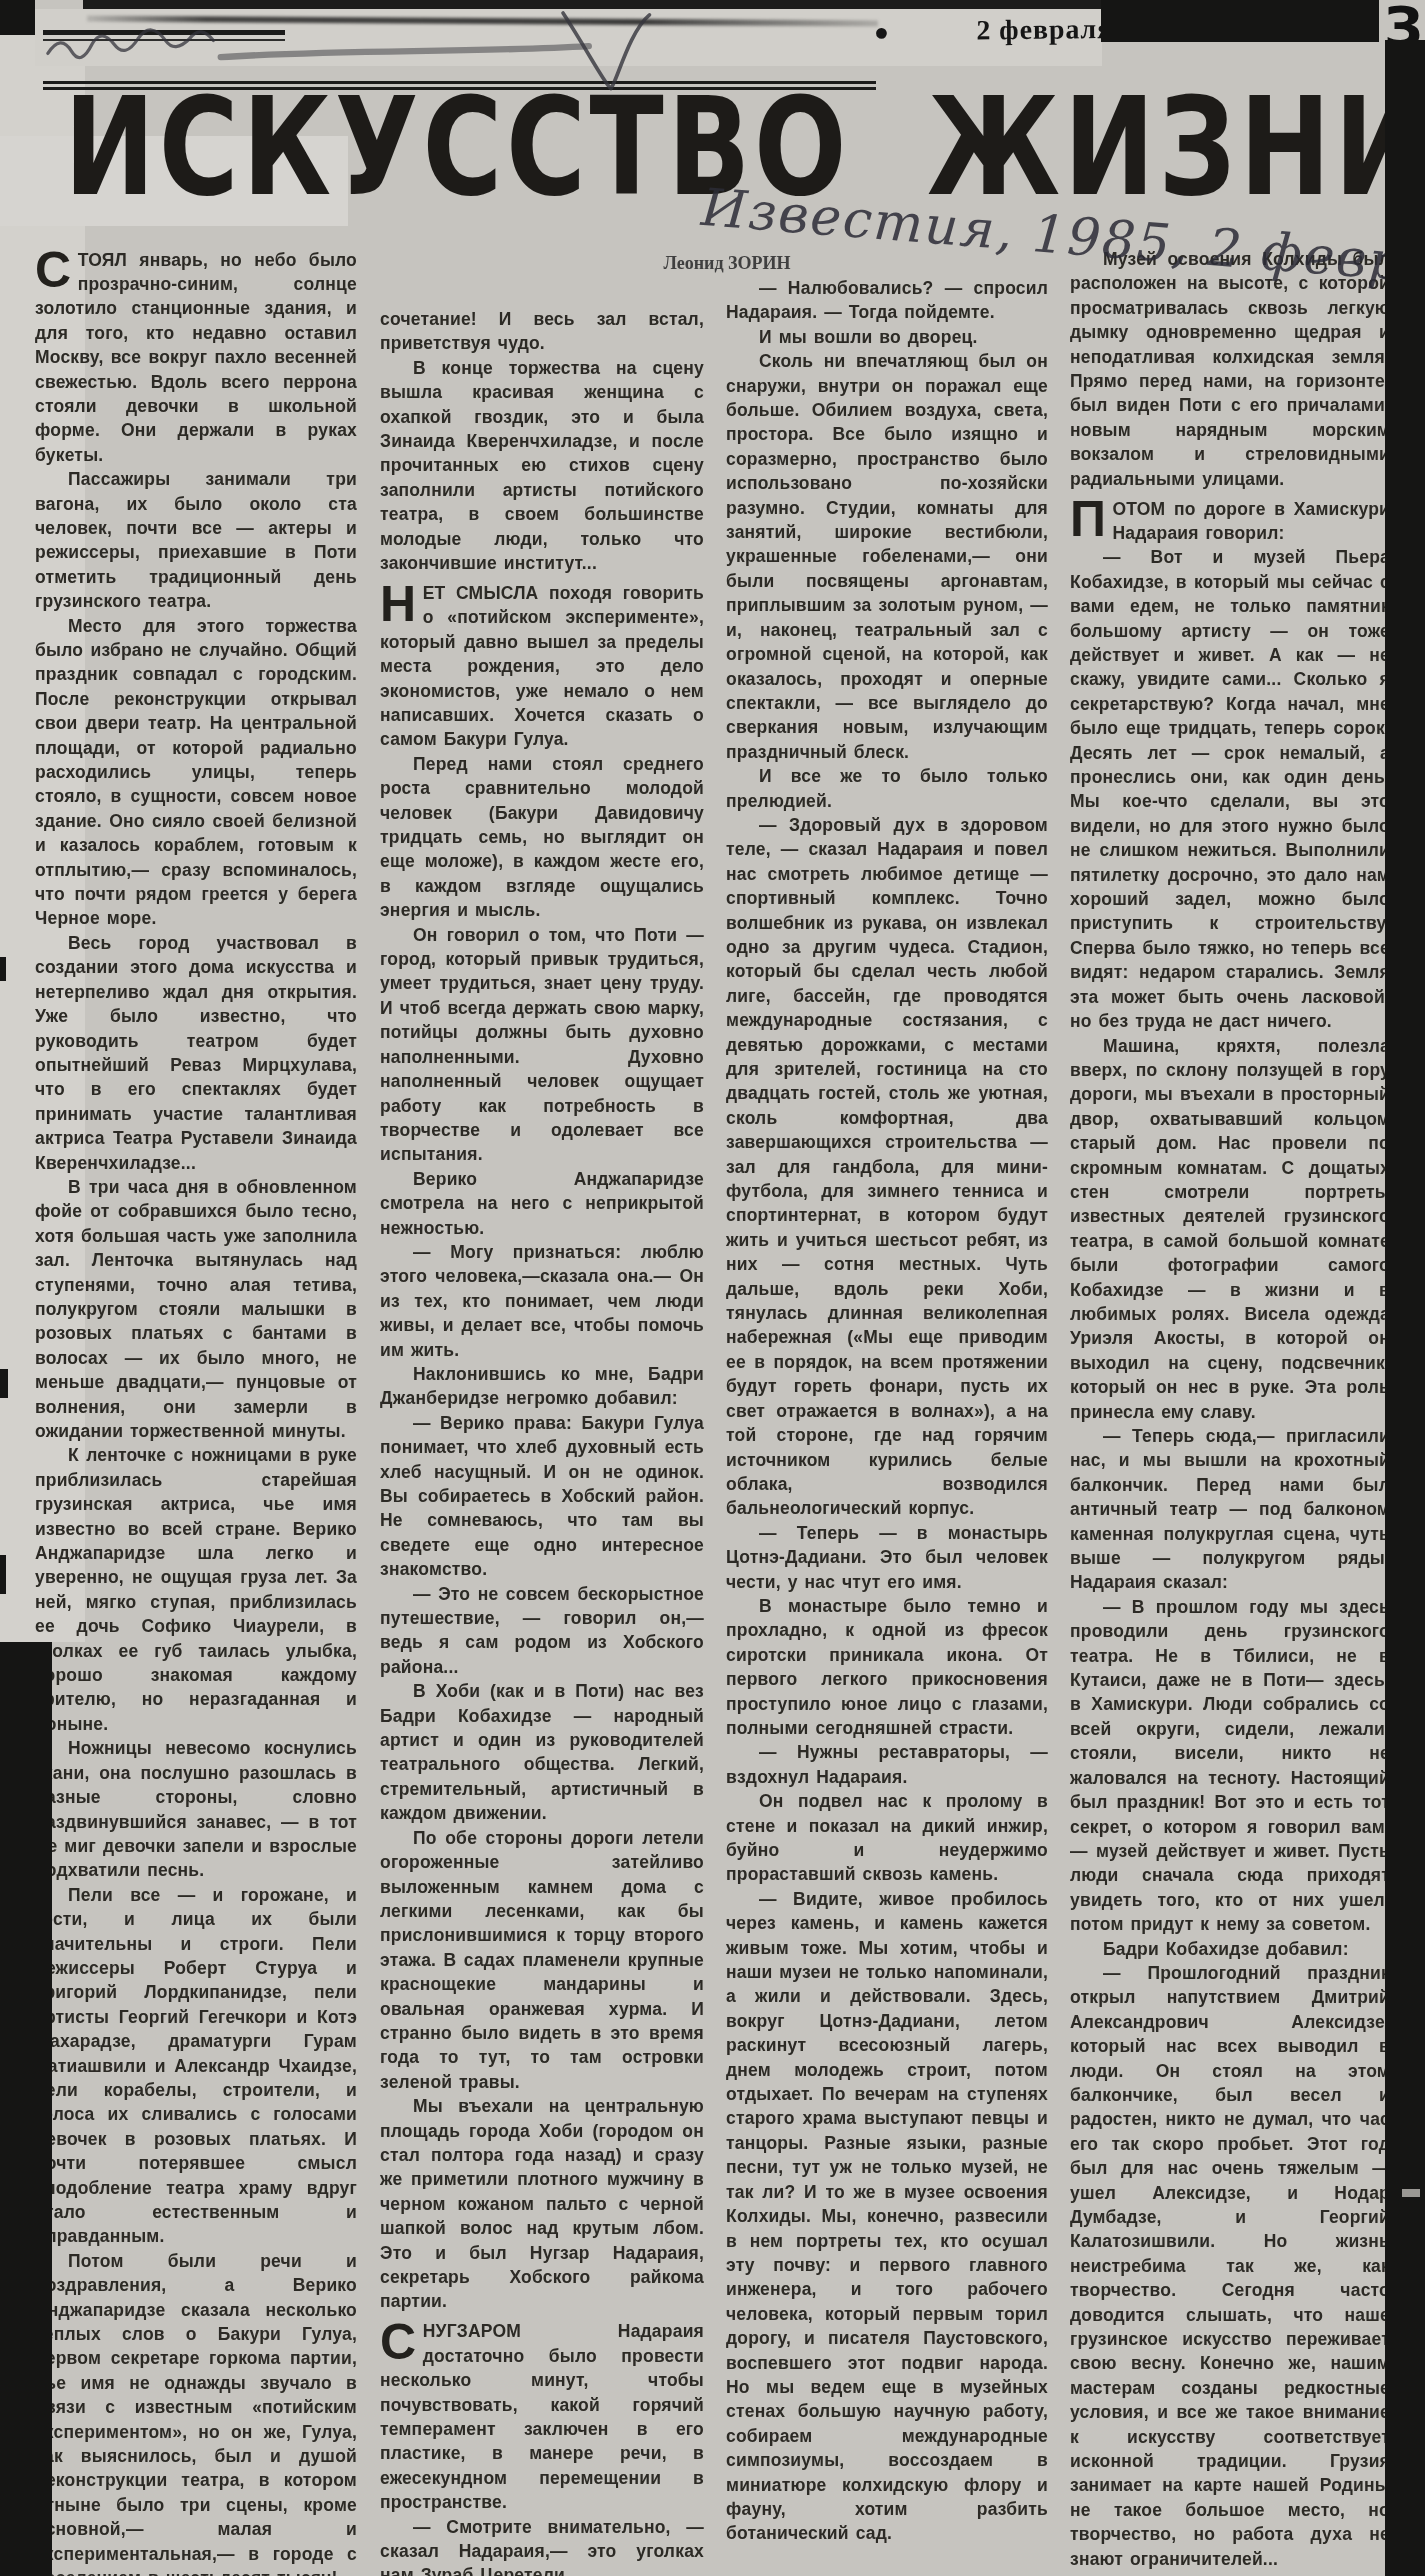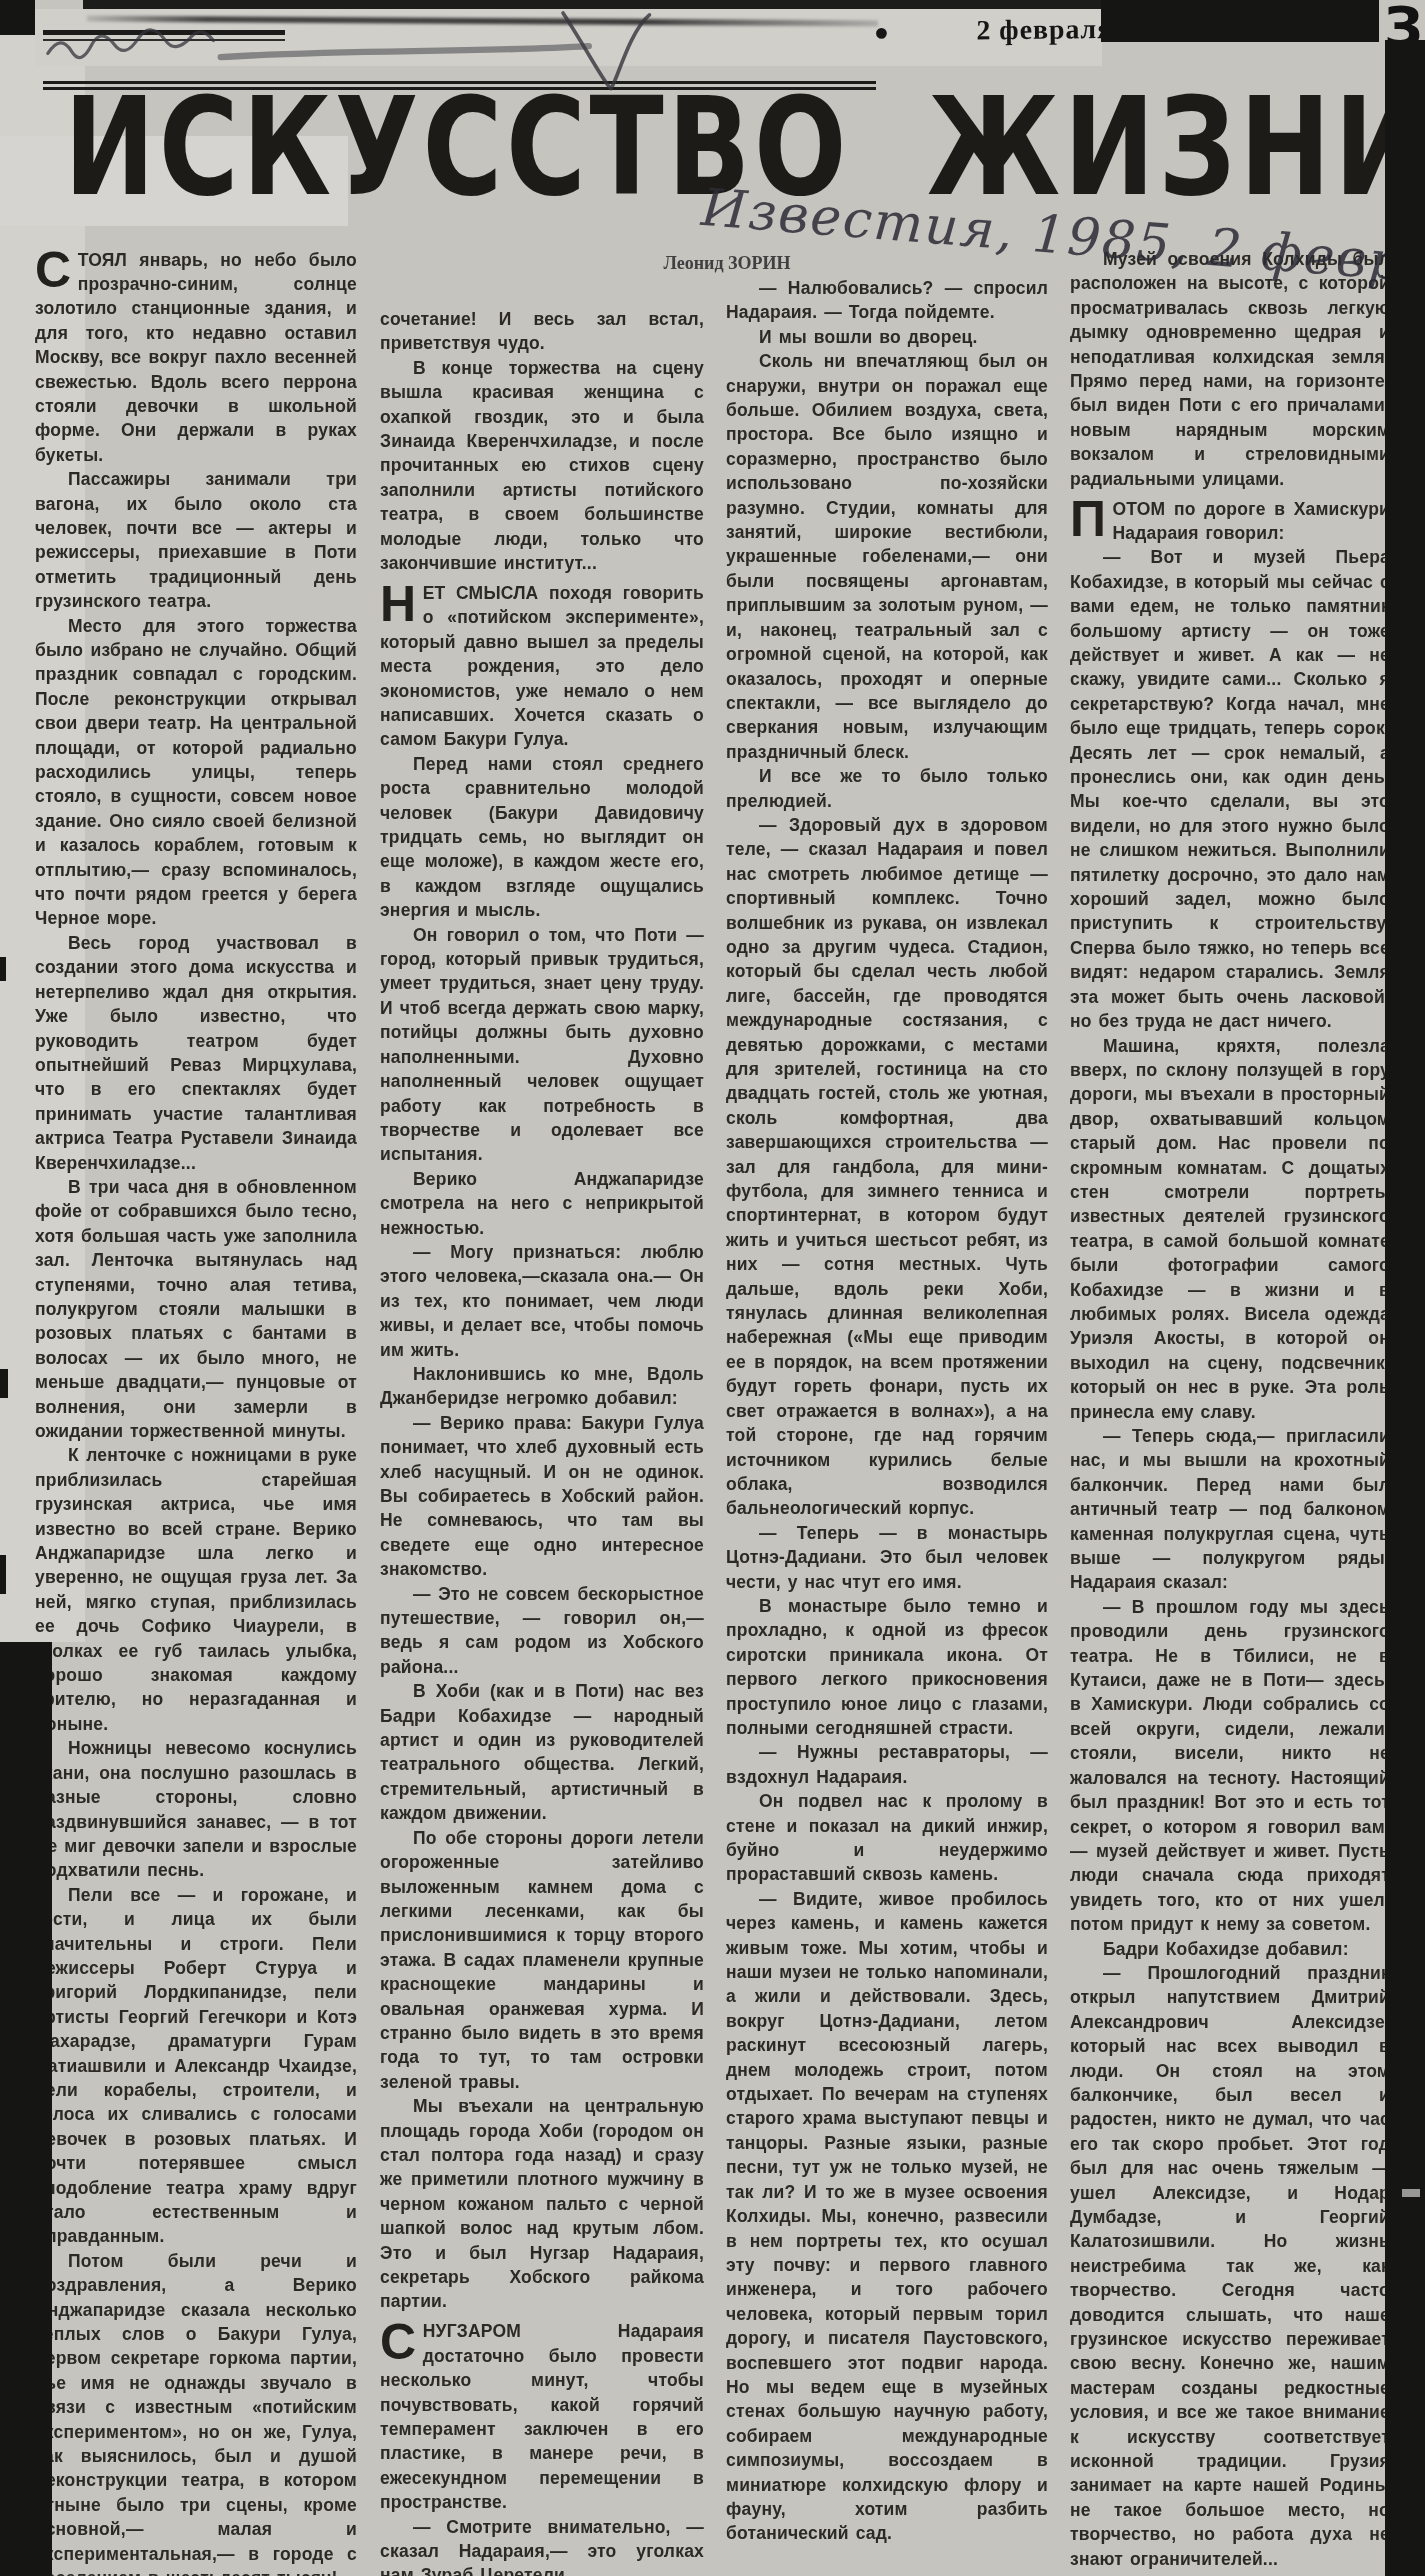--- a/index.html
+++ b/index.html
@@ -98,21 +98,21 @@
       <p>Потом были речи и поздравления, а Верико Анджапаридзе сказала несколько теплых слов о Бакури Гулуа, первом секретаре горкома партии, чье имя не однажды звучало в связи с известным «потийским экспериментом», но он же, Гулуа, как выяснилось, был и душой реконструкции театра, в котором отныне было три сцены, кроме основной,— малая и экспериментальная,— в городе с населением в шестьдесят тысяч!</p>
     </div>
   <div class="col" id="col-2">
       <p class="cont">сочетание! И весь зал встал, приветствуя чудо.</p>
       <p>В конце торжества на сцену вышла красивая женщина с охапкой гвоздик, это и была Зинаида Кверенчхиладзе, и после прочитанных ею стихов сцену заполнили артисты потийского театра, в своем большинстве молодые люди, только что закончившие институт...</p>
       <p class="drop-para"><span class="dropcap">Н</span>ЕТ СМЫСЛА походя говорить о «потийском эксперименте», который давно вышел за пределы места рождения, это дело экономистов, уже немало о нем написавших. Хочется сказать о самом Бакури Гулуа.</p>
       <p>Перед нами стоял среднего роста сравнительно молодой человек (Бакури Давидовичу тридцать семь, но выглядит он еще моложе), в каждом жесте его, в каждом взгляде ощущались энергия и мысль.</p>
       <p>Он говорил о том, что Поти — город, который привык трудиться, умеет трудиться, знает цену труду. И чтоб всегда держать свою марку, потийцы должны быть духовно наполненными. Духовно наполненный человек ощущает работу как потребность в творчестве и одолевает все испытания.</p>
       <p>Верико Анджапаридзе смотрела на него с неприкрытой нежностью.</p>
       <p>— Могу признаться: люблю этого человека,—сказала она.— Он из тех, кто понимает, чем люди живы, и делает все, чтобы помочь им жить.</p>
-      <p>Наклонившись ко мне, Вдоль Джанберидзе негромко добавил:</p>
+      <p>Наклонившись ко мне, Бадри Джанберидзе негромко добавил:</p>
       <p>— Верико права: Бакури Гулуа понимает, что хлеб духовный есть хлеб насущный. И он не одинок. Вы собираетесь в Хобский район. Не сомневаюсь, что там вы сведете еще одно интересное знакомство.</p>
       <p>— Это не совсем бескорыстное путешествие, — говорил он,— ведь я сам родом из Хобского района...</p>
       <p>В Хоби (как и в Поти) нас вез Бадри Кобахидзе — народный артист и один из руководителей театрального общества. Легкий, стремительный, артистичный в каждом движении.</p>
       <p>По обе стороны дороги летели огороженные затейливо выложенным камнем дома с легкими лесенками, как бы прислонившимися к торцу второго этажа. В садах пламенели крупные краснощекие мандарины и овальная оранжевая хурма. И странно было видеть в это время года то тут, то там островки зеленой травы.</p>
       <p>Мы въехали на центральную площадь города Хоби (городом он стал полтора года назад) и сразу же приметили плотного мужчину в черном кожаном пальто с черной шапкой волос над крутым лбом. Это и был Нугзар Надараия, секретарь Хобского райкома партии.</p>
       <p class="drop-para"><span class="dropcap">С</span>НУГЗАРОМ Надараия достаточно было провести несколько минут, чтобы почувствовать, какой горячий темперамент заключен в его пластике, в манере речи, в ежесекундном перемещении в пространстве.</p>
       <p>— Смотрите внимательно, — сказал Надараия,— это уголках нам Зураб Церетели.</p>
       <p>Он имел в виду «Древо жизни», воздвигнутое тбилисским зодчим прямо на площади перед Дворцом культуры. Это было прекрасное творение мастера с характерной для него вязью, с тонкой отработкой деталей. Сквозь ажурную медную паути-</p>
     </div>
   <div class="col" id="col-3">

